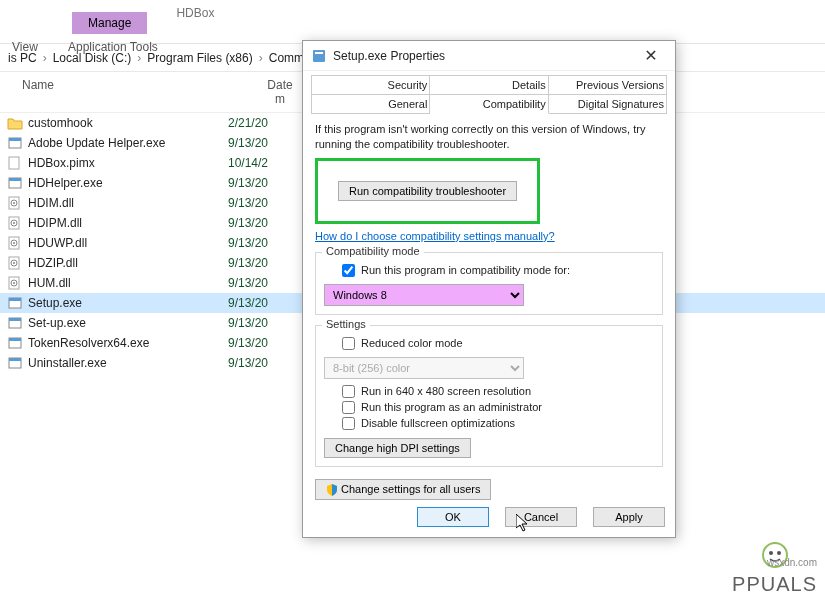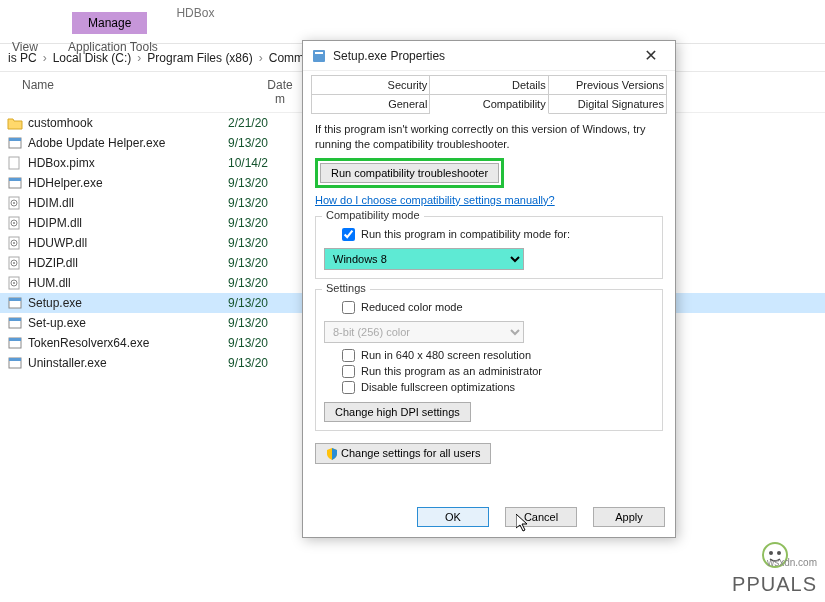--- a/index.html
+++ b/index.html
@@ -37,32 +37,32 @@
     .tab { flex: 1; text-align: right; padding: 3px 2px; font-size: 11px; border: 1px solid #ccc; border-bottom: none; background: #fff; cursor: pointer; }
     .tab + .tab { border-left: none; }
     .tab.active { background: #fff; position: relative; z-index: 2; border-bottom: 1px solid #fff; margin-bottom: -1px; }
     .tab.inactive { background: #fff; }
 
     .dlg-body { padding: 8px 12px; font-size: 11px; }
     .intro { margin-bottom: 6px; line-height: 1.35; }
 
     .btn { background: #e9e9e9; border: 1px solid #adadad; padding: 3px 10px; font-size: 11px; cursor: pointer; display: inline-block; }
     .btn.run-compat { background: #e9e9e9; }
-    .highlight-green { border: 3px solid #22c03a; padding: 2px; display: inline-block; }
+    .highlight-green { border: 3px solid #22c03a; padding: 20px; display: inline-block; }
 
     .link { color: #0066cc; text-decoration: underline; font-size: 11px; cursor: pointer; display: inline-block; margin-top: 6px; }
 
     .group { border: 1px solid #d6d6d6; padding: 8px; margin-top: 10px; position: relative; }
     .group .legend { position: absolute; top: -8px; left: 6px; background: #fff; padding: 0 4px; font-size: 11px; color: #333; }
 
     .chk-row { display: flex; align-items: flex-start; margin: 3px 18px; }
     .chk-row input { margin-right: 6px; }
     .chk-row label { font-size: 11px; }
 
-    .select { width: 200px; height: 22px; border: 1px solid #adadad; background: #5eead4; font-size: 11px; padding: 2px 4px; margin-top: 4px; }
+    .select { width: 200px; height: 22px; border: 1px solid #adadad; background: #f0abfc; font-size: 11px; padding: 2px 4px; margin-top: 4px; }
     .select.disabled { background: #f4f4f4; color: #888; }
 
     .dlg-footer { position: absolute; bottom: 10px; right: 10px; display: flex; gap: 16px; }
     .dlg-footer .btn { width: 72px; text-align: center; }
     .dlg-footer .btn.ok { border: 1px solid #2a8dd4; background: #e5f1fb; }
 
     .shield-icon { display: inline-block; width: 12px; height: 12px; vertical-align: middle; margin-right: 3px; }
 
     .cursor { position: absolute; left: 516px; top: 514px; pointer-events: none; }
 

